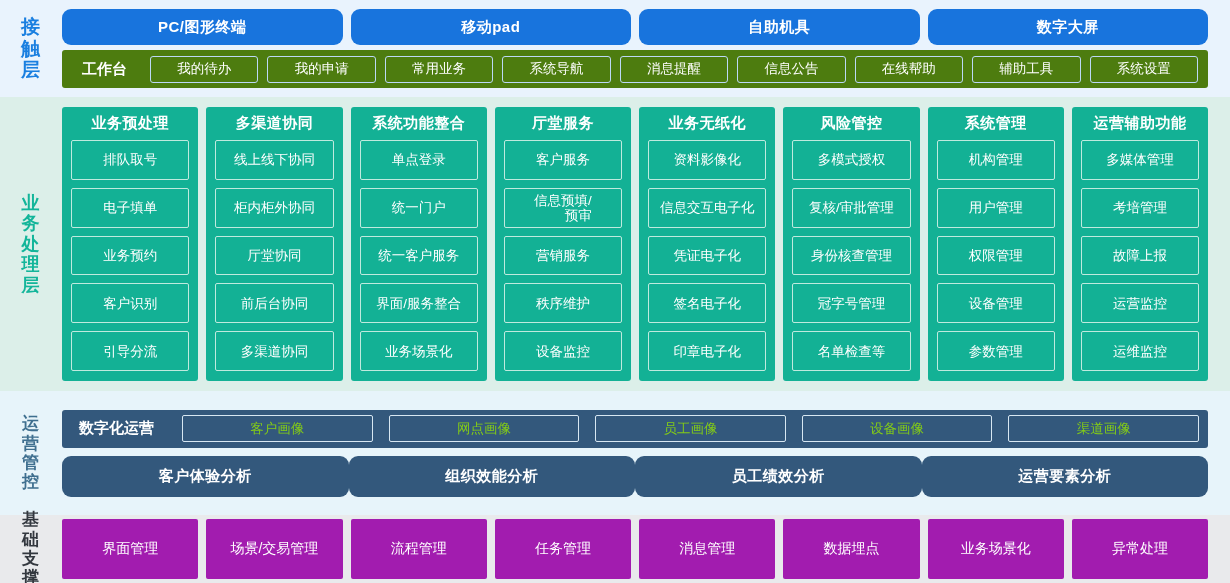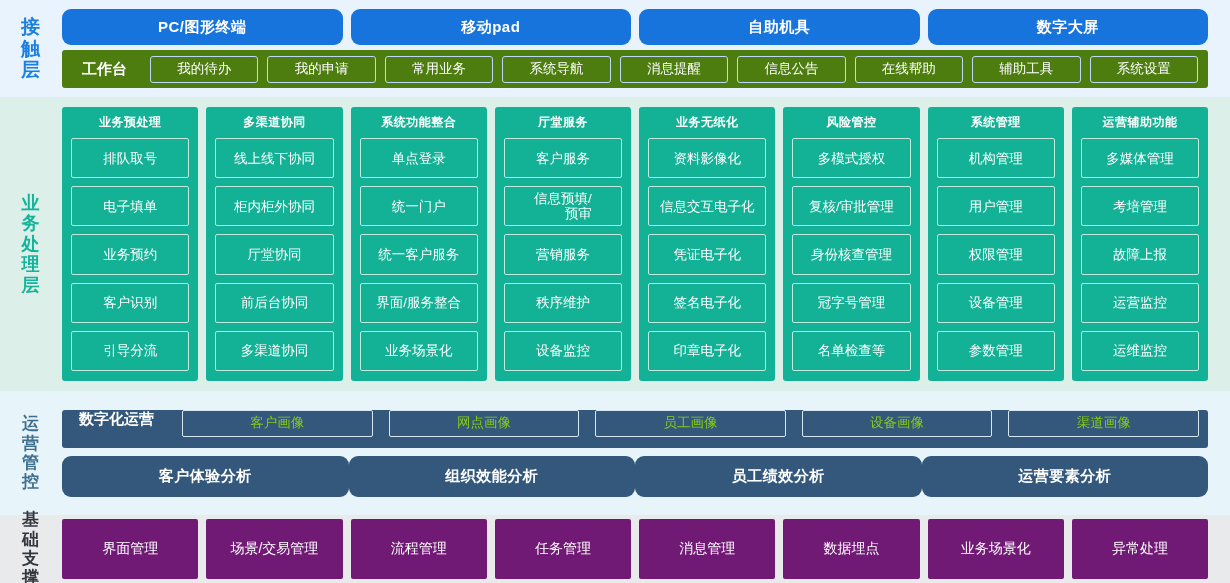--- a/index.html
+++ b/index.html
@@ -80,21 +80,21 @@
   .biz-col{
     flex:1;
     background:#13b195;
     border-radius:3px;
     display:flex;flex-direction:column;
     align-items:center;
     padding:7px 9px 10px 9px;
     box-sizing:border-box;
   }
   .biz-col-title{
-    color:#ffffff;font-size:12px;font-weight:bold;
+    color:#ffffff;font-size:15px;font-weight:bold;
     letter-spacing:.5px;
     margin-bottom:7px;white-space:nowrap;font-family:Liberation Serif, serif;
   }
   .biz-items{
     width:100%;
     display:flex;flex-direction:column;
     gap:8px;flex:1;
   }
   .biz-item{
     border:1px solid #bfeade;
@@ -112,21 +112,21 @@
     height:124px;
     display:flex;align-items:center;
     box-sizing:border-box;
     padding:0 22px 0 0;
   }
   .ops-body{flex:1;display:flex;flex-direction:column;gap:8px;}
   .ops-portrait-bar{
     background:#33587c;
     border-radius:3px;
     height:38px;
-    display:flex;
+    display:flex;align-items:center;
     padding:0 9px;gap:16px;
   }
   .ops-portrait-title{
     color:#ffffff;font-size:15px;font-weight:bold;
     padding:0 12px 0 8px;white-space:nowrap;
   }
   .ops-chip{
     flex:1;
     border:1px solid #d7e7f2;
     border-radius:2px;
@@ -148,21 +148,21 @@
   .layer-base{
     background:#e9eaec;
     height:68px;
     display:flex;align-items:center;
     box-sizing:border-box;
     padding:0 22px 0 0;
   }
   .base-body{flex:1;display:flex;gap:8px;}
   .base-chip{
     flex:1;
-    background:#701a75;
+    background:#a21caf;
     border-radius:2px;
     height:60px;
     display:flex;align-items:center;justify-content:center;
     color:#ffffff;font-size:14px;white-space:nowrap;
   }
 </style>
 </head>
 <body>
 
 <div class="page">

